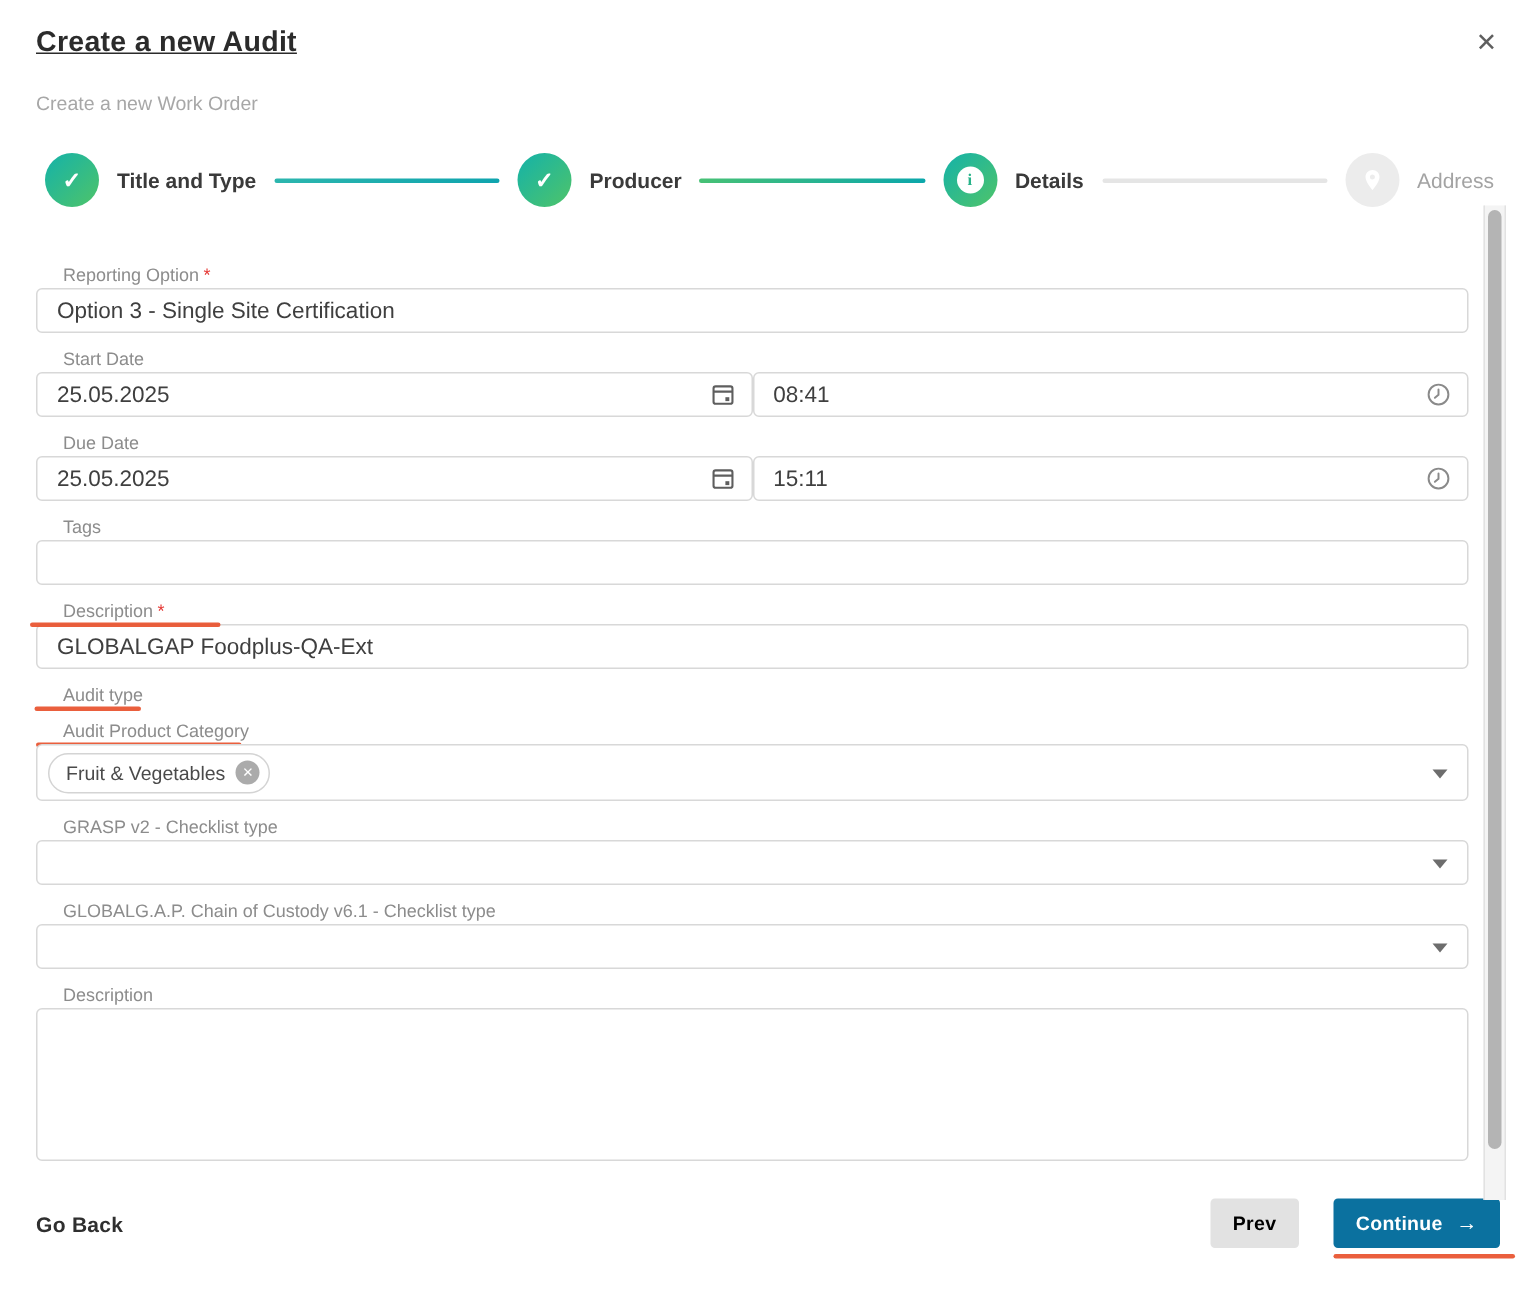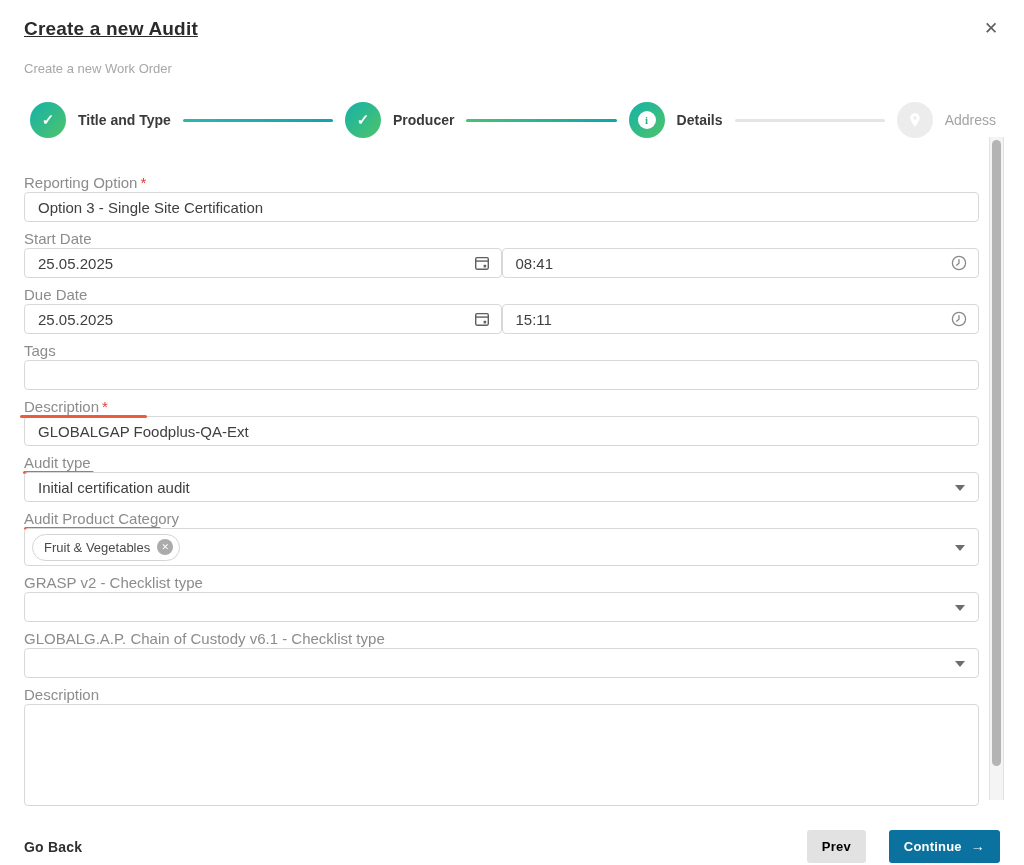--- a/index.html
+++ b/index.html
@@ -28,21 +28,21 @@
   .step-label { margin-left:12px; font-size:14px; font-weight:600; color:#3a3a3a; white-space:nowrap; }
   .step-label.muted { color:#a3a3a3; font-weight:400; }
   .connector { flex:1 1 auto; height:3px; border-radius:2px; margin:0 12px; }
   .connector.c1 { background:linear-gradient(90deg,#2cb6ae,#0fa4ae); }
   .connector.c2 { background:linear-gradient(90deg,#47c175,#0ba7ab); }
   .connector.c3 { background:#e5e5e5; }
 
   
   .form { margin:38px 45px 0 24px; }
   .field { position:relative; margin-bottom:10px; }
-  .field-label { font-size:15px; line-height:14px; color:#8c8c8c; margin-bottom:2px; }
+  .field-label { font-size:12px; line-height:14px; color:#8c8c8c; margin-bottom:2px;margin-left:18px; }
   .req { color:#e53935; margin-left:3px; }
   .tinput { width:100%; height:30px; border:1px solid #d8d8d8; border-radius:4px;
     padding:0 36px 0 13px; font-size:15px; color:#3f3f3f; font-family:inherit; background:#fff; outline:none; }
   .row2 { display:grid; grid-template-columns:1fr 1fr; gap:0; }
   .input-wrap { position:relative; }
   .field-icon { position:absolute; right:11px; top:50%; transform:translateY(-50%); display:flex; }
   .selectbox { position:relative; width:100%; height:30px; border:1px solid #d8d8d8;
     border-radius:4px; background:#fff; display:flex; align-items:center; padding:0 30px 0 13px;
     font-size:15px; color:#3f3f3f; cursor:pointer; }
   .selectbox.tall { height:38px; padding-left:7px; }
@@ -196,24 +196,20 @@
 
     <div class="field">
       <div class="field-label"><span>Description</span><span class="req">*</span></div>
       <div class="annot annot-org"></div>
       <input class="tinput" value="GLOBALGAP Foodplus-QA-Ext" style="">
     </div>
 
     <div class="field">
       <div class="field-label">Audit type</div>
       <div class="annot annot-type"></div>
-      <div class="selectbox">
-        <span>Initial certification audit</span>
-        <span class="caret"></span>
-      </div>
     </div>
 
     <div class="field">
       <div class="field-label">Audit Product Category</div>
       <div class="annot annot-cat"></div>
       <div class="selectbox tall">
         <span class="chip">
           <span>Fruit &amp; Vegetables</span>
           <span class="chip-x">✕</span>
         </span>

